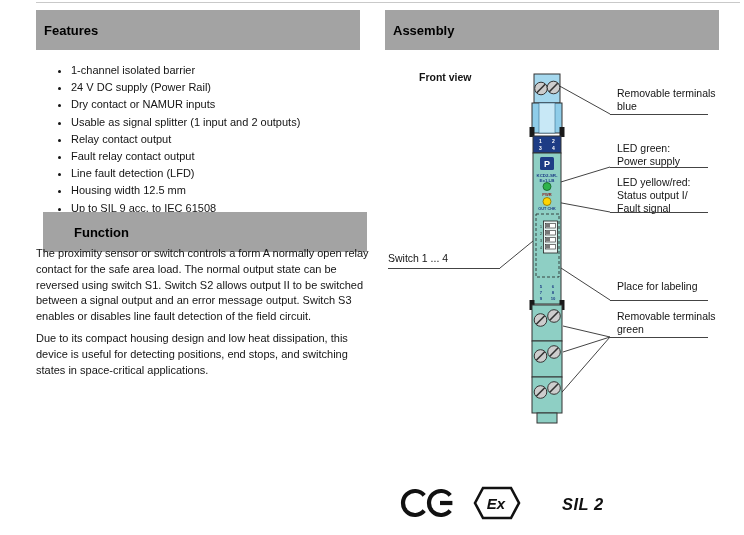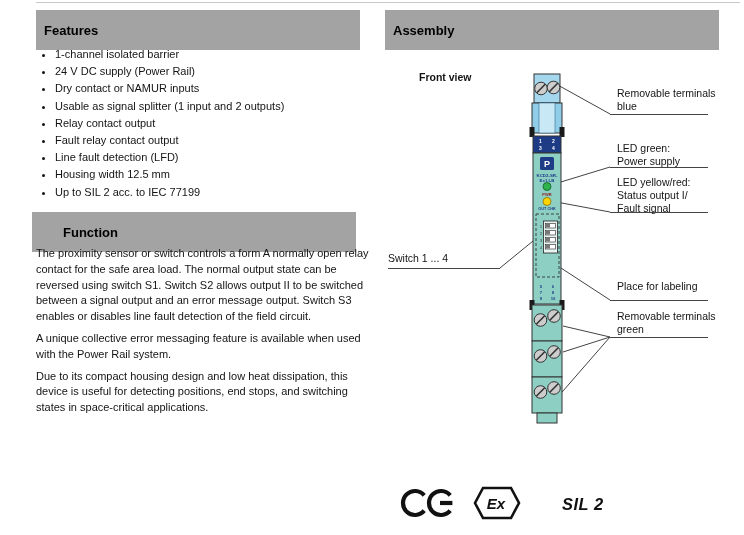--- a/index.html
+++ b/index.html
@@ -7,23 +7,23 @@
     width:744px;height:535px;background:#ffffff;position:relative;overflow:hidden;
     font-family:"Liberation Sans",sans-serif;color:#111;
   }
   .top-rule{position:absolute;left:36px;top:2px;width:704px;height:1px;background:#c9c9c9;}
   .section-bar{
     position:absolute;height:40px;background:#a3a3a3;display:flex;align-items:center;
     padding-left:8px;box-sizing:border-box;font-weight:bold;font-size:13px;color:#000;
   }
   #features-bar{left:36px;top:10px;width:324px;}
   #assembly-bar{left:385px;top:10px;width:334px;}
-  #function-bar{left:32px;top:212px;width:324px;padding-left:31px;}
+  #function-bar{left:43px;top:212px;width:324px;padding-left:31px;}
   .features-list{position:absolute;left:36px;top:46px;width:330px;}
-  .features-list ul{margin:0;padding-left:19px;list-style:disc;}
+  .features-list ul{margin:16px;padding-left:19px;list-style:disc;}
   .features-list li{font-size:11px;line-height:17.2px;color:#141414;}
   .function-text{position:absolute;left:36px;top:246px;width:336px;}
   .function-text p{margin:0 0 6px 0;font-size:11px;line-height:15.8px;color:#141414;}
   .front-view{position:absolute;left:388px;top:71px;font-size:10.5px;font-weight:bold;color:#141414;padding-left:31px;}
   .callout{position:absolute;font-size:10.5px;line-height:13px;color:#141414;}
   #co-blue{left:617px;top:87px;}
   #co-green-led{left:617px;top:142px;}
   #co-yellow-led{left:617px;top:176px;}
   #co-labeling{left:617px;top:280px;}
   #co-green-terms{left:617px;top:310px;}
@@ -43,31 +43,30 @@
 <div class="features-list">
   <ul>
     <li>1-channel isolated barrier</li>
     <li>24 V DC supply (Power Rail)</li>
     <li>Dry contact or NAMUR inputs</li>
     <li>Usable as signal splitter (1 input and 2 outputs)</li>
     <li>Relay contact output</li>
     <li>Fault relay contact output</li>
     <li>Line fault detection (LFD)</li>
     <li>Housing width 12.5 mm</li>
-    <li>Up to SIL 2 acc. to IEC 77199</li>
+    <li>Up to SIL 9 acc. to IEC 61508</li>
   </ul>
 </div>
 
 <div class="section-bar" id="function-bar">
   <span>Function</span>
 </div>
 
 <div class="function-text">
   <p>The proximity sensor or switch controls a form A normally open relay contact for the safe area load. The normal output state can be reversed using switch S1. Switch S2 allows output II to be switched between a signal output and an error message output. Switch S3 enables or disables line fault detection of the field circuit.</p>
-  <p>A unique collective error messaging feature is available when used with the Power Rail system.</p>
   <p>Due to its compact housing design and low heat dissipation, this device is useful for detecting positions, end stops, and switching states in space-critical applications.</p>
 </div>
 
 <div class="section-bar" id="assembly-bar">
   <span>Assembly</span>
 </div>
 
 <div class="front-view">Front view</div>
 
 <div class="callout" id="co-blue">

